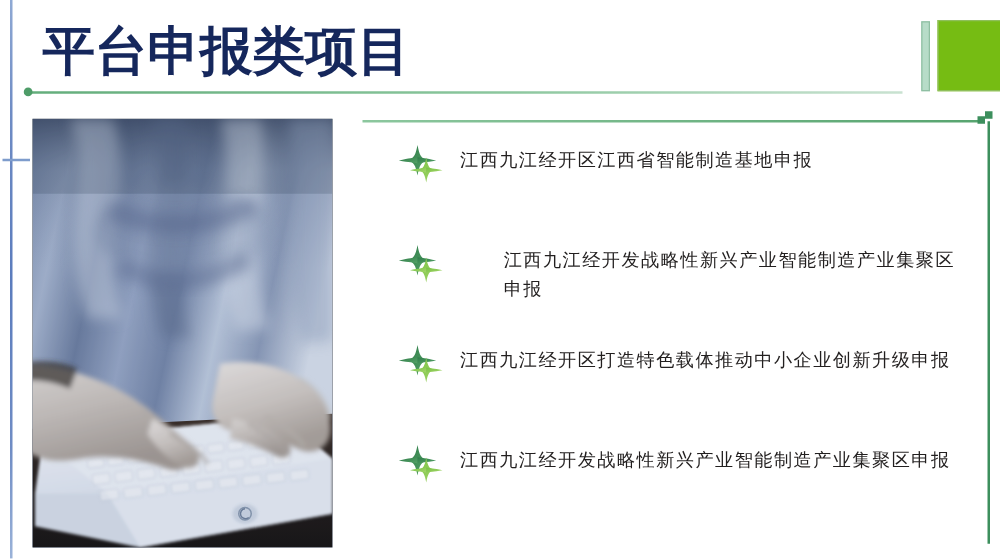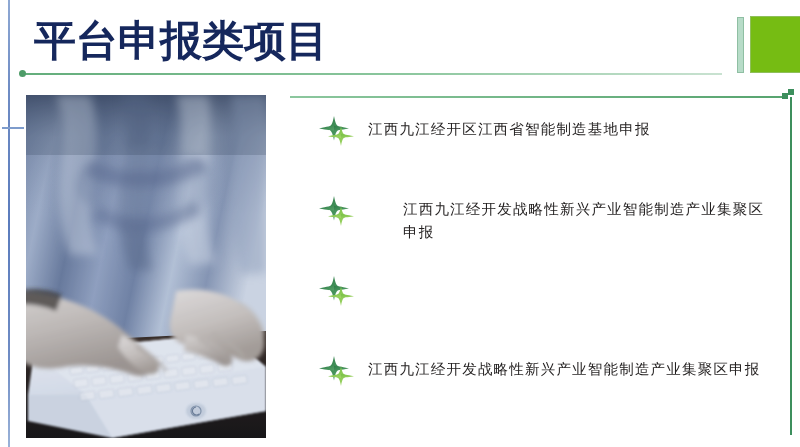--- a/index.html
+++ b/index.html
@@ -376,20 +376,21 @@
       <span class="bullet">
         <svg width="44" height="40" viewBox="0 0 44 40" xmlns="http://www.w3.org/2000/svg" aria-hidden="true">
           <path d="M16 2 C17.6 10.4 18.8 12.6 24 14.2 C18.8 15.8 17.6 18 16 26.4 C14.4 18 13.2 15.8 8 14.2 C13.2 12.6 14.4 10.4 16 2 Z" fill="url(#s1a)"></path>
           <path d="M1 14.4 C10 12.4 12 12.4 16 11.8 L16 16.6 C12 16 10 16 1 14.4 Z" fill="url(#s1a)"></path>
           <path d="M31 14.4 C22 12.4 20 12.4 16 11.8 L16 16.6 C20 16 22 16 31 14.4 Z" fill="url(#s1a)"></path>
           <path d="M23 12 C24.3 19 25.2 20.7 29.5 22 C25.2 23.3 24.3 25 23 32 C21.7 25 20.8 23.3 16.5 22 C20.8 20.7 21.7 19 23 12 Z" fill="url(#s1b)"></path>
           <path d="M10 22.2 C17.5 20.6 19.5 20.6 23 20 L23 24 C19.5 23.4 17.5 23.4 10 22.2 Z" fill="url(#s1b)"></path>
           <path d="M36 22.2 C28.5 20.6 26.5 20.6 23 20 L23 24 C26.5 23.4 28.5 23.4 36 22.2 Z" fill="url(#s1b)"></path>
         </svg>
       </span>
+      <span class="item-text">江西九江经开区打造特色载体推动中小企业创新升级申报</span>
     </div>
 
     <div class="list-item item-4">
       <span class="bullet">
         <svg width="44" height="40" viewBox="0 0 44 40" xmlns="http://www.w3.org/2000/svg" aria-hidden="true">
           <path d="M16 2 C17.6 10.4 18.8 12.6 24 14.2 C18.8 15.8 17.6 18 16 26.4 C14.4 18 13.2 15.8 8 14.2 C13.2 12.6 14.4 10.4 16 2 Z" fill="url(#s1a)"></path>
           <path d="M1 14.4 C10 12.4 12 12.4 16 11.8 L16 16.6 C12 16 10 16 1 14.4 Z" fill="url(#s1a)"></path>
           <path d="M31 14.4 C22 12.4 20 12.4 16 11.8 L16 16.6 C20 16 22 16 31 14.4 Z" fill="url(#s1a)"></path>
           <path d="M23 12 C24.3 19 25.2 20.7 29.5 22 C25.2 23.3 24.3 25 23 32 C21.7 25 20.8 23.3 16.5 22 C20.8 20.7 21.7 19 23 12 Z" fill="url(#s1b)"></path>
           <path d="M10 22.2 C17.5 20.6 19.5 20.6 23 20 L23 24 C19.5 23.4 17.5 23.4 10 22.2 Z" fill="url(#s1b)"></path>

